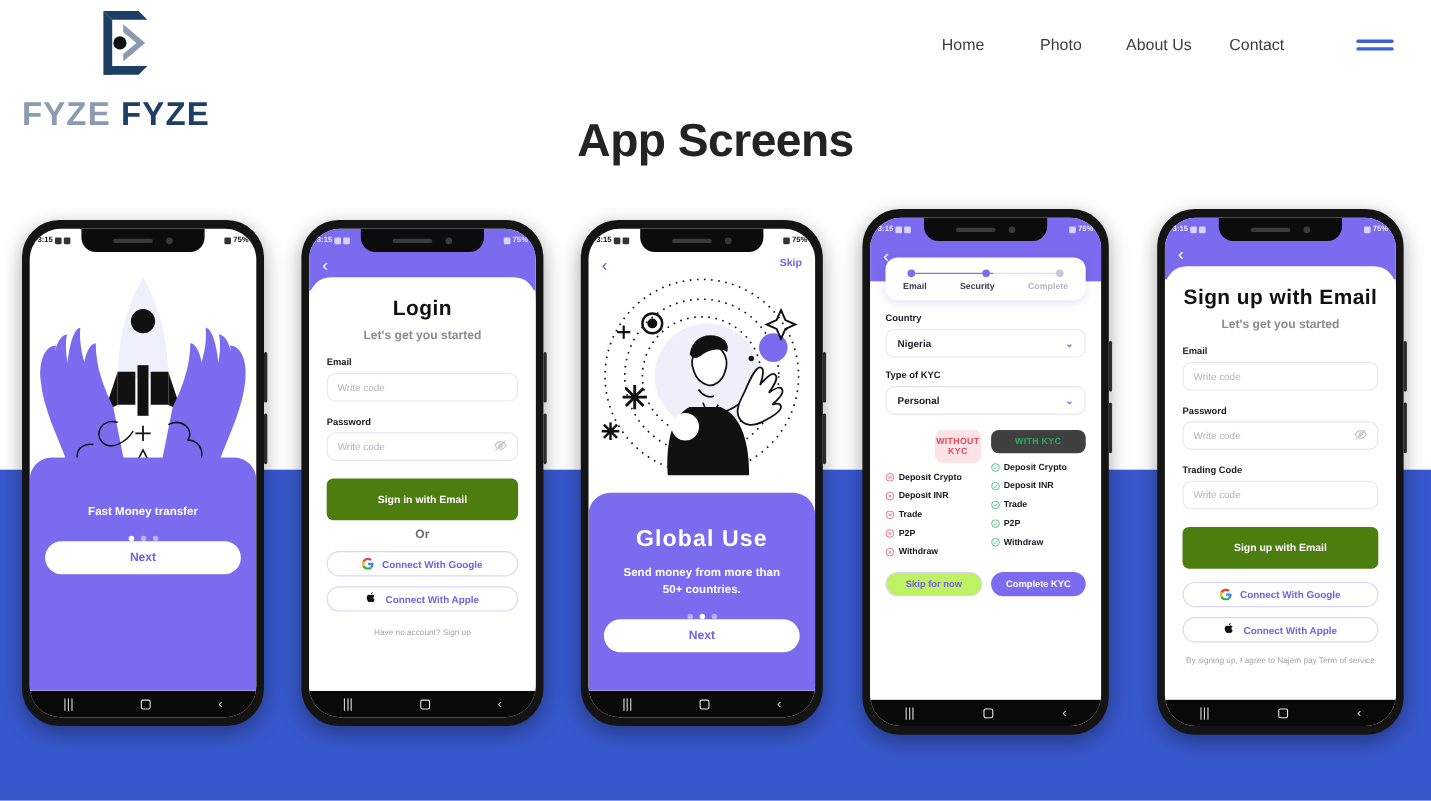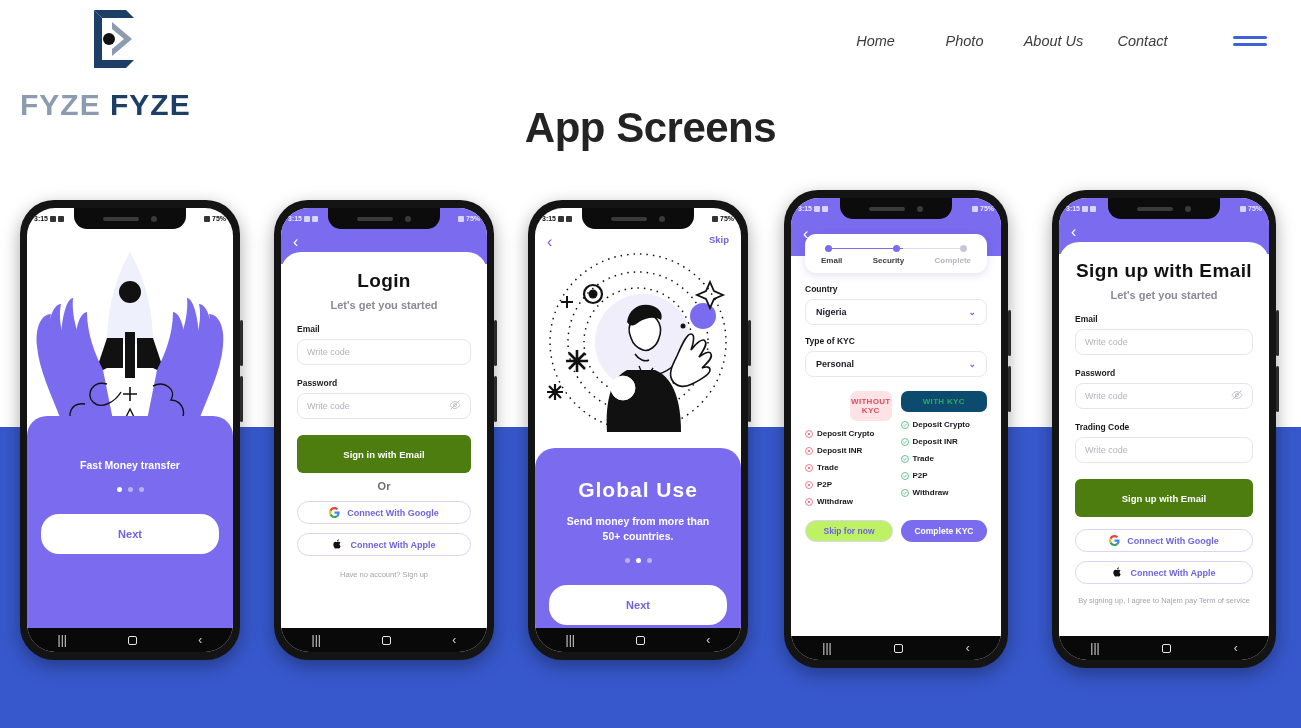--- a/index.html
+++ b/index.html
@@ -16,21 +16,21 @@
   
   .header { position:absolute; left:0; top:0; width:1301px; height:180px; }
   .logo-wrap { position:absolute; left:20px; top:8px; width:240px; }
   .logo-mark { width:56px; height:62px; margin-left:70px; position:relative; }
   .brand { margin-top:18px; font-size:30px; font-weight:bold; letter-spacing:1px; }
   .brand .c1 { color:#8b9bb0; }
   .brand .c2 { color:#1d3f66; }
   .nav { position:absolute; right:34px; top:33px; display:flex; align-items:center; gap:0px; }
   .nav a {
     color:#3d3d3d; font-size:14.5px; text-decoration:none;
-    width:89px; text-align:center; display:inline-block;font-style:italic;
+    width:89px; text-align:center; display:inline-block;
   }
   .burger { width:34px; margin-left:46px; display:flex; flex-direction:column; gap:4px; cursor:pointer; }
   .burger span { display:block; height:3px; background:#3f63d6; border-radius:2px; }
   .page-title {
     position:absolute; left:0; top:104px; width:1301px; text-align:center;
     font-size:42px; font-weight:bold; color:#232323; letter-spacing:-0.5px;
   }
   
   .phone {
     position:absolute;
@@ -82,21 +82,21 @@
     position:absolute; left:0; right:0; bottom:0;
     background:#7b6bef; border-top-left-radius:20px; border-top-right-radius:20px;
     padding:30px 14px 12px; text-align:center; color:#fff;
   }
   .ob-title { font-size:21px; font-weight:bold; letter-spacing:1px; }
   .ob-sub { font-size:10.5px; font-weight:bold; margin-top:12px; line-height:1.45; padding:0 8px; }
   .dots { display:flex; justify-content:center; gap:6px; margin-top:14px; }
   .dots i { width:5px; height:5px; border-radius:50%; background:#b9b0f8; display:block; }
   .dots i.on { background:#fff; }
   .white-btn {
-    margin-top:22px; background:#fff; border-radius:18px; height:40px;
+    background:#fff; border-radius:18px; height:30px;
     display:flex; align-items:center; justify-content:center;
     color:#6f63e0; font-size:11px; font-weight:bold; cursor:pointer;
   }
   .skip { position:absolute; right:12px; top:26px; z-index:7; font-size:9.5px; font-weight:bold; color:#6f63e0; cursor:pointer; }
 
   
   .top-purple { background:#7b6bef; height:56px; flex:0 0 auto; position:relative; }
   .sheet {
     flex:1; background:#fff; border-top-left-radius:20px; border-top-right-radius:20px;
     margin-top:-12px; padding:18px 16px 8px; position:relative; z-index:3;
@@ -151,21 +151,21 @@
     padding:0 10px; font-size:9px; font-weight:bold; color:#1b1b24; cursor:pointer;
   }
   .k-select .cv { color:#7b6bef; font-size:9px; }
   .kyc-cols { display:flex; gap:9px; margin-top:14px; }
   .kcol { flex:1; }
   .kcap {
     border-radius:7px; text-align:center; font-size:8px; font-weight:bold;
     padding:6px 0; letter-spacing:.3px;
   }
   .kcap.bad  { background:#fde3e6; color:#e24a5e;margin-left:45px; }
-  .kcap.good { background:#0c4a6e; color:#2bab63; }
+  .kcap.good { background:#404040; color:#2bab63; }
   .krow { display:flex; align-items:center; gap:4px; margin-top:8px; font-size:8px; font-weight:bold; color:#17171e; }
   .kmark { width:8px; height:8px; flex:0 0 auto; }
   .kyc-btns { display:flex; gap:8px; margin-top:14px; }
   .kbtn { flex:1; height:22px; border-radius:11px; display:flex; align-items:center; justify-content:center; font-size:8.5px; font-weight:bold; cursor:pointer; }
   .kbtn.ghost { border:1px solid #d8d5f0; color:#6f63e0; background:#bef264; }
   .kbtn.solid { background:#7b6bef; color:#fff; }
 </style>
 </head>
 <body>
 

